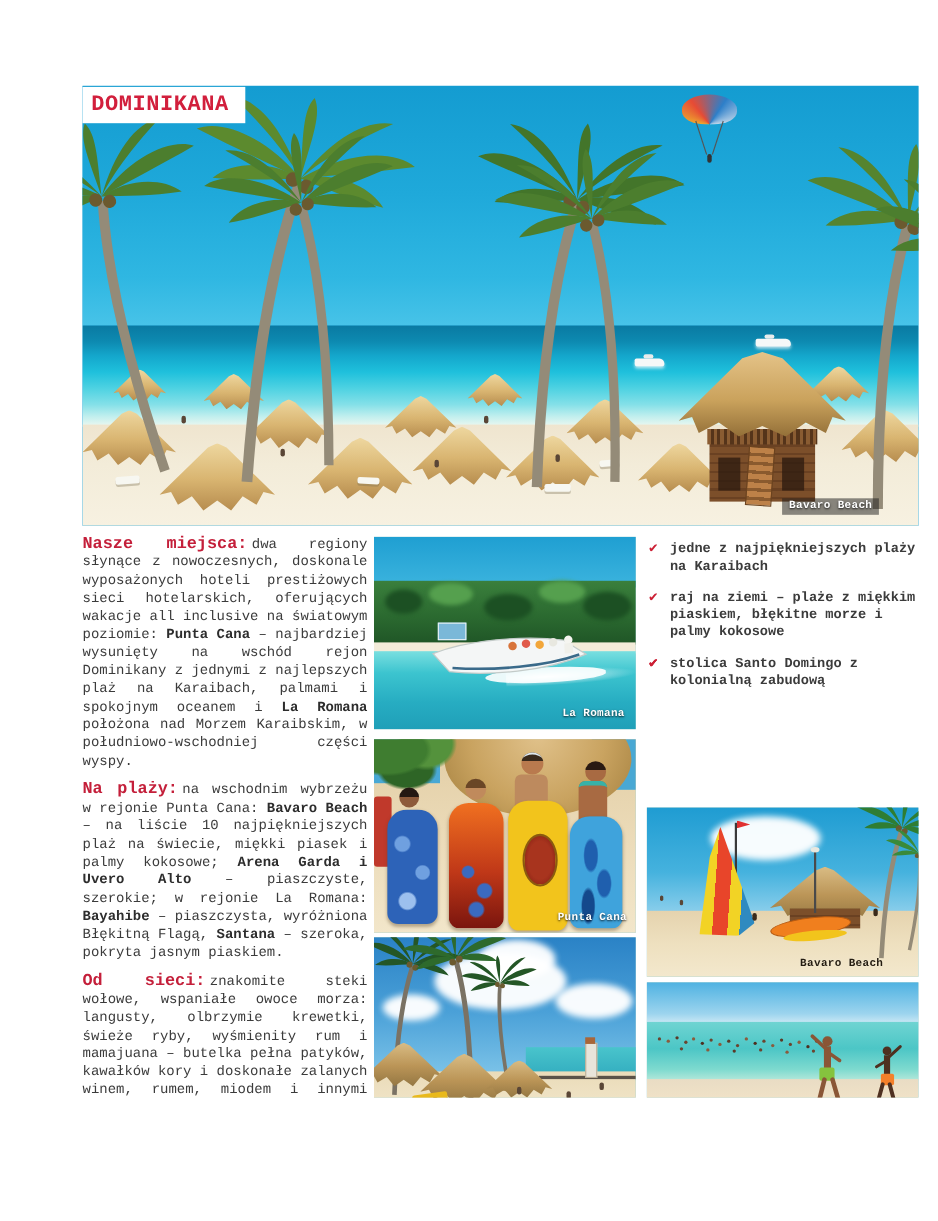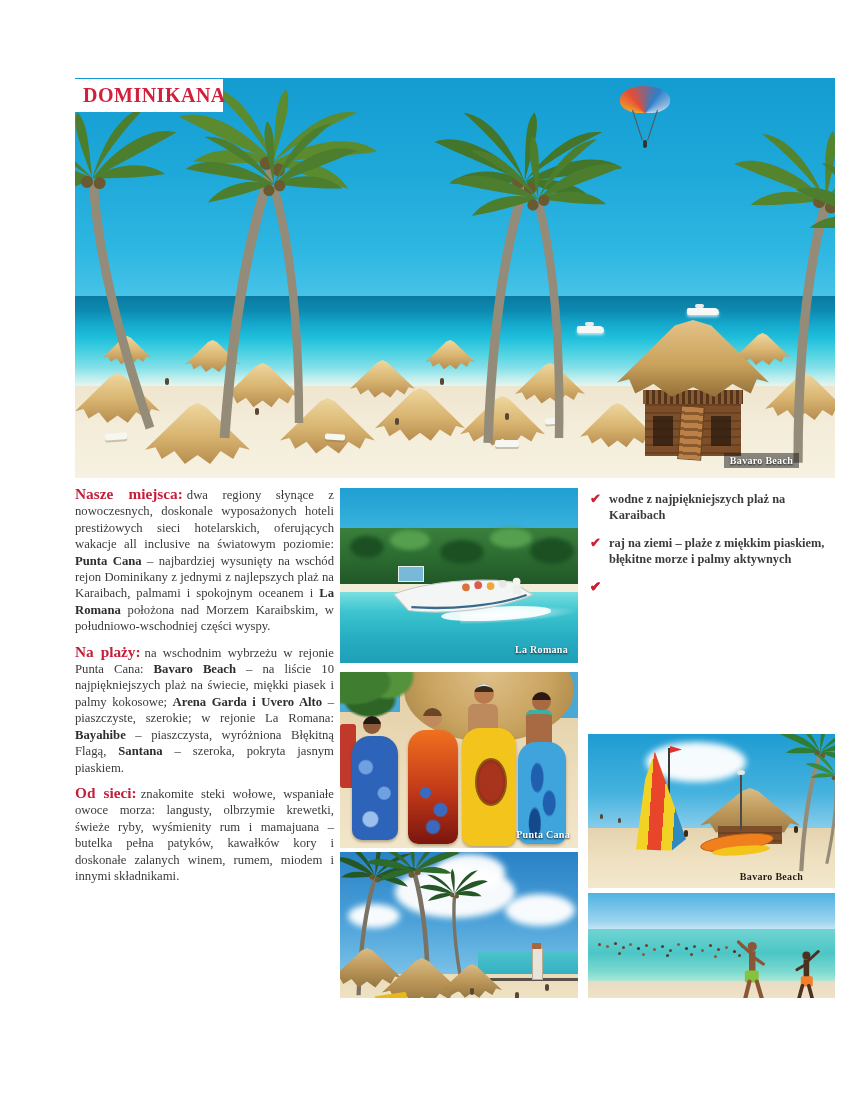--- a/index.html
+++ b/index.html
@@ -1,17 +1,17 @@
 <!DOCTYPE html>
 <html lang="pl"><head>
 <meta charset="utf-8">
 <style>
   html,body{margin:0;padding:0;background:#fff;}
   .page{position:relative;width:853px;height:998px;background:#ffffff;overflow:hidden;
-        font-family:Liberation Serif, serif;color:#3b3b3b;}
+        font-family:Liberation Mono, monospace;color:#3b3b3b;}
   .abs{position:absolute;}
 
   
   .label-box{position:absolute;left:75px;top:79px;width:148px;height:33px;background:#ffffff;z-index:30;
              display:flex;align-items:center;padding-left:8px;box-sizing:border-box;}
   .label-box h1{margin:0;font-size:20px;font-weight:700;letter-spacing:.5px;color:#d21f3c;}
 
   
   .hero{position:absolute;left:75px;top:78px;width:760px;height:400px;overflow:hidden;background:#1ba2d6;}
   .hero .sky{position:absolute;left:0;top:0;width:100%;height:218px;
@@ -319,25 +319,25 @@
     <div class="lounger yellow" style="left:35px;top:142px;width:32px;height:10px;transform:rotate(-8deg);"></div>
     <div class="lounger yellow" style="left:66px;top:148px;width:36px;height:11px;transform:rotate(-6deg);"></div>
     <div class="lounger yellow" style="left:150px;top:150px;width:30px;height:9px;transform:rotate(4deg);background:#e06a3a;"></div>
     <div class="persondot" style="left:130px;top:136px;"></div>
     <div class="persondot" style="left:175px;top:140px;"></div>
     <div class="persondot" style="left:205px;top:132px;"></div>
     <div class="cap" style="right:10px;bottom:8px;">Bayahibe</div>
   </div>
 
   <ul class="checklist">
-    <li><span class="chk">✔</span><span>wodne z najpiękniejszych plaż na Karaibach</span></li>
-    <li><span class="chk">✔</span><span>raj na ziemi – plaże z miękkim piaskiem, błękitne morze i palmy aktywnych</span></li>
+    <li><span class="chk">✔</span><span>jedne z najpiękniejszych plaży na Karaibach</span></li>
+    <li><span class="chk">✔</span><span>raj na ziemi – plaże z miękkim piaskiem, błękitne morze i palmy kokosowe</span></li>
     <li><span class="chk">✔</span></li>
     <li><span class="chk">✔</span></li>
-    <li><span class="chk">✔</span></li>
+    <li><span class="chk">✔</span><span>stolica Santo Domingo z kolonialną zabudową</span></li>
   </ul>
 
   <div class="photo ph-bb">
     <div class="bb-sky"></div>
     <div class="cloud" style="left:58px;top:8px;width:100px;height:40px;"></div>
     <div class="bb-sand"></div>
     <div class="umb dark" style="left:112px;top:54px;width:100px;height:52px;"></div>
     <div class="hut-body" style="left:130px;top:92px;width:64px;height:18px;"></div>
     <div class="mast" style="left:80px;top:14px;width:2px;height:100px;"></div>
     <div class="abs" style="left:82px;top:12px;width:12px;height:7px;background:#e03030;clip-path:polygon(0 0,100% 50%,0 100%);"></div>

